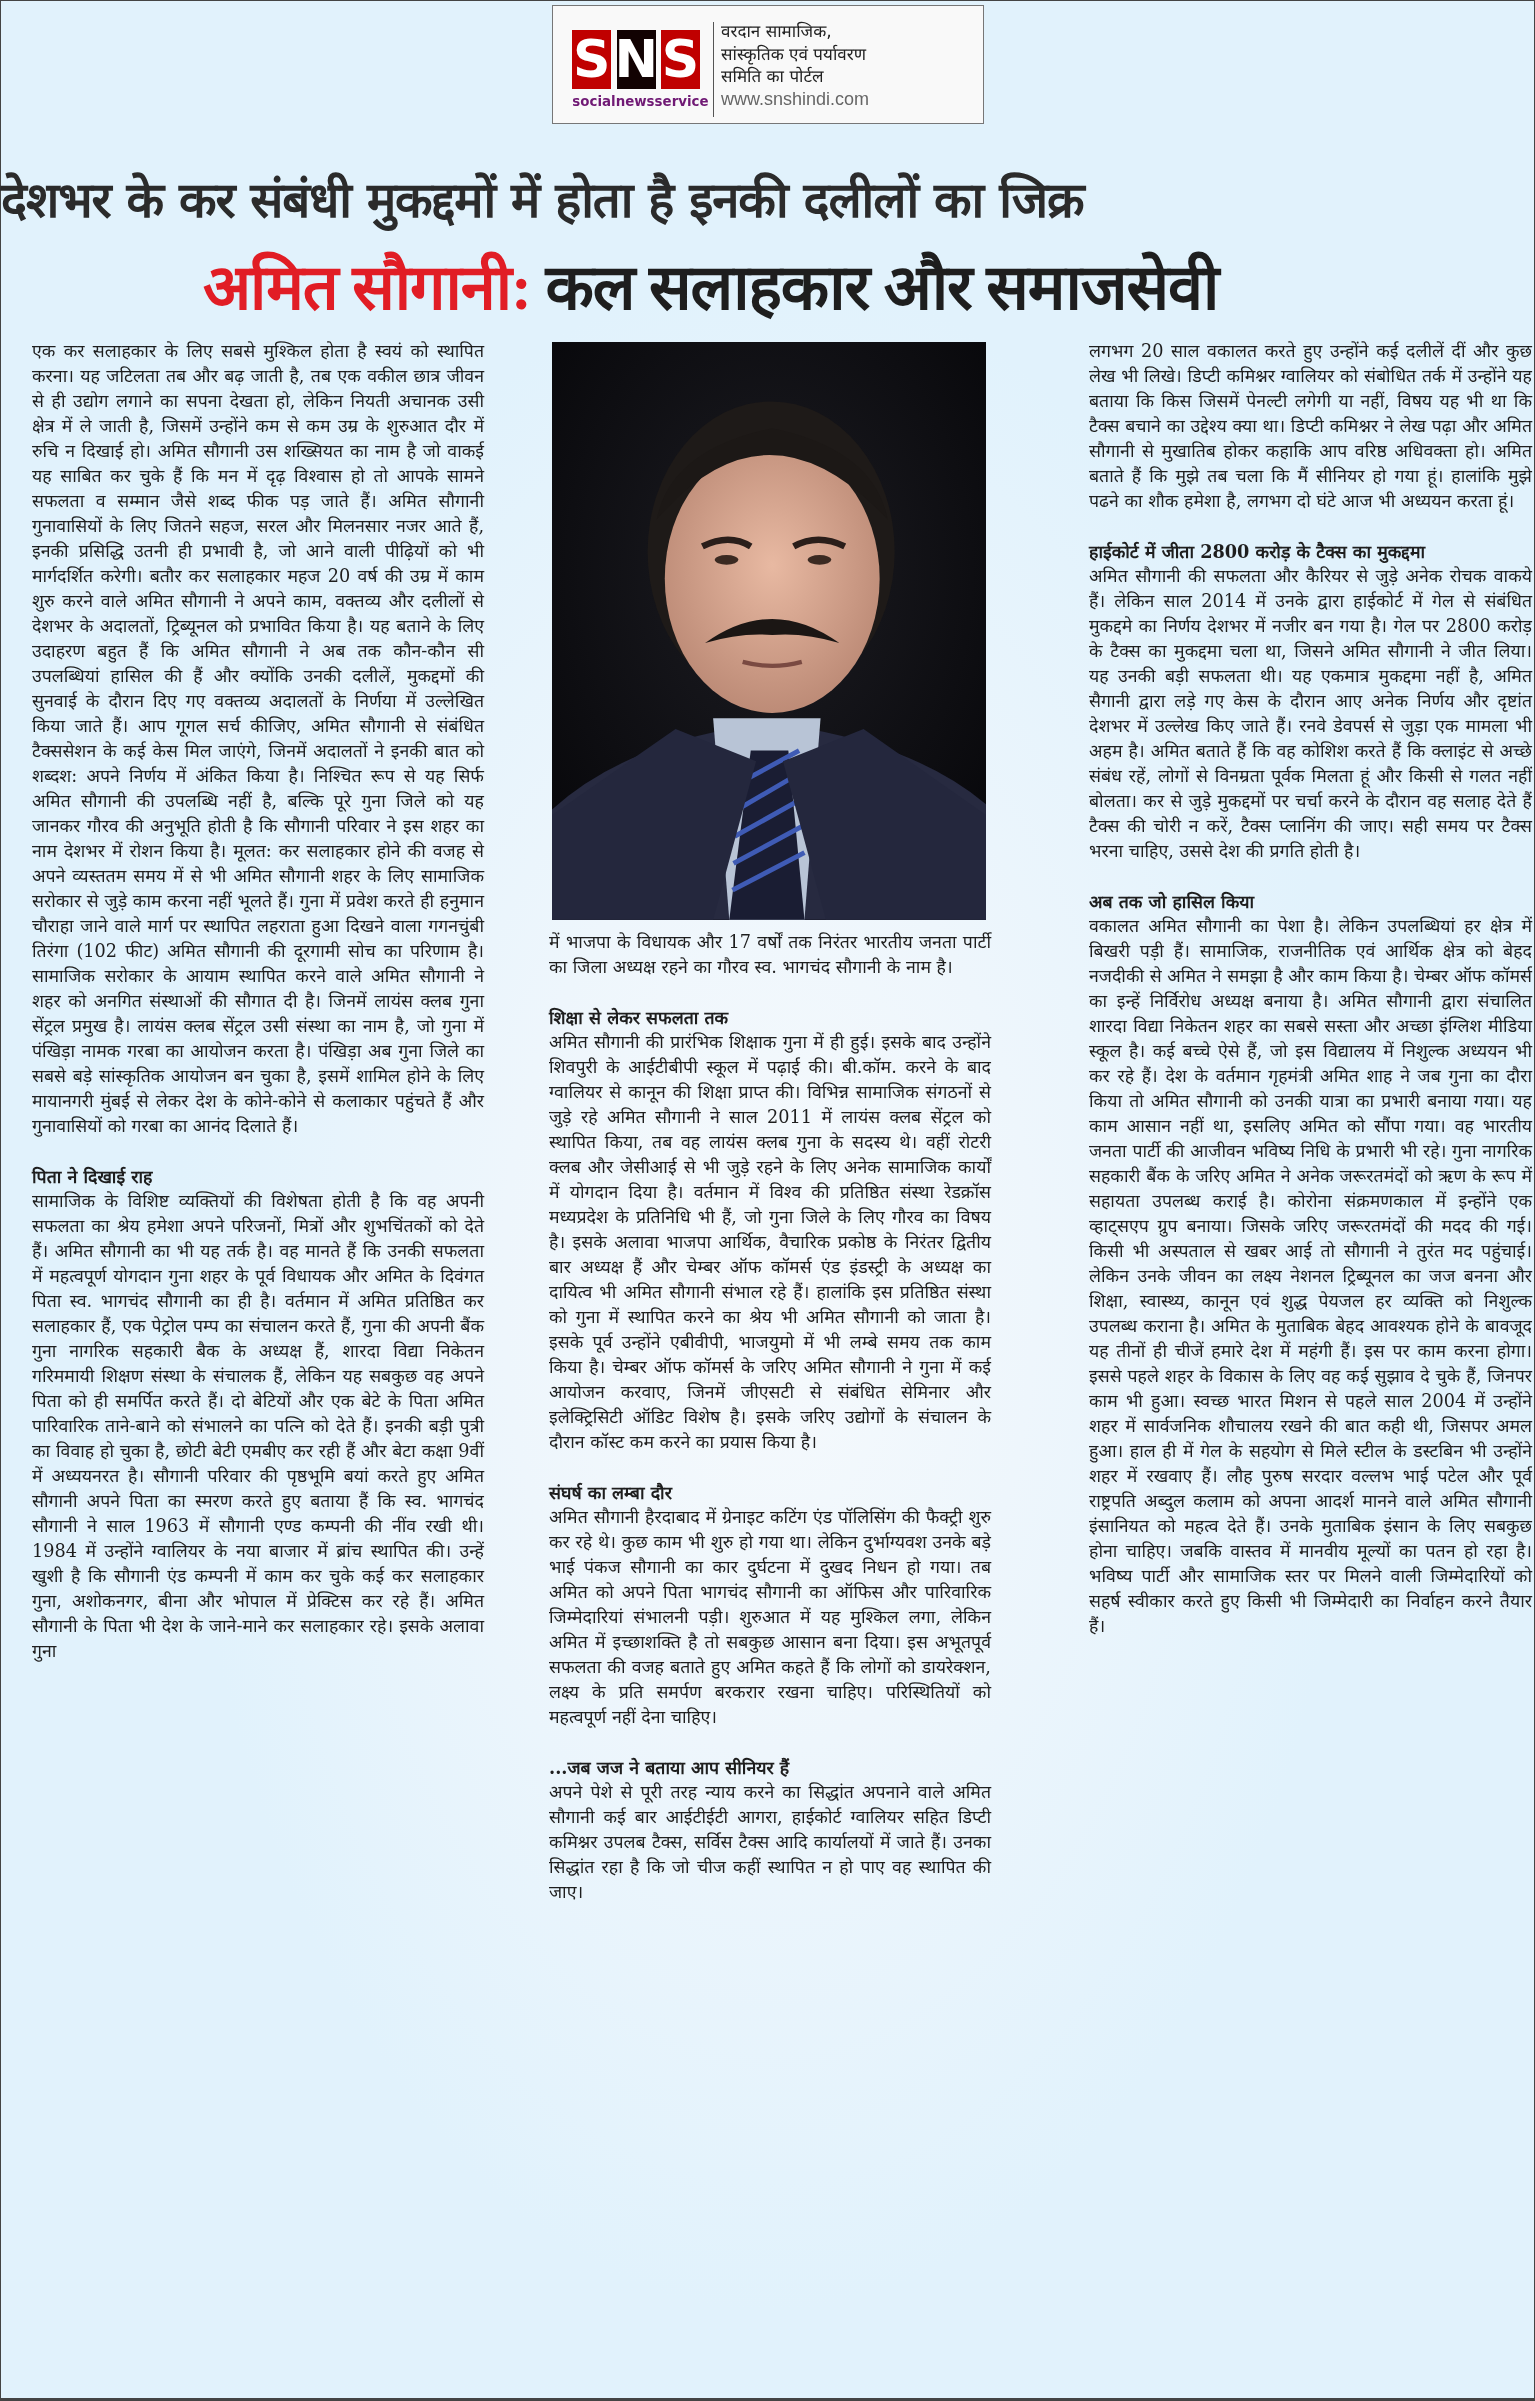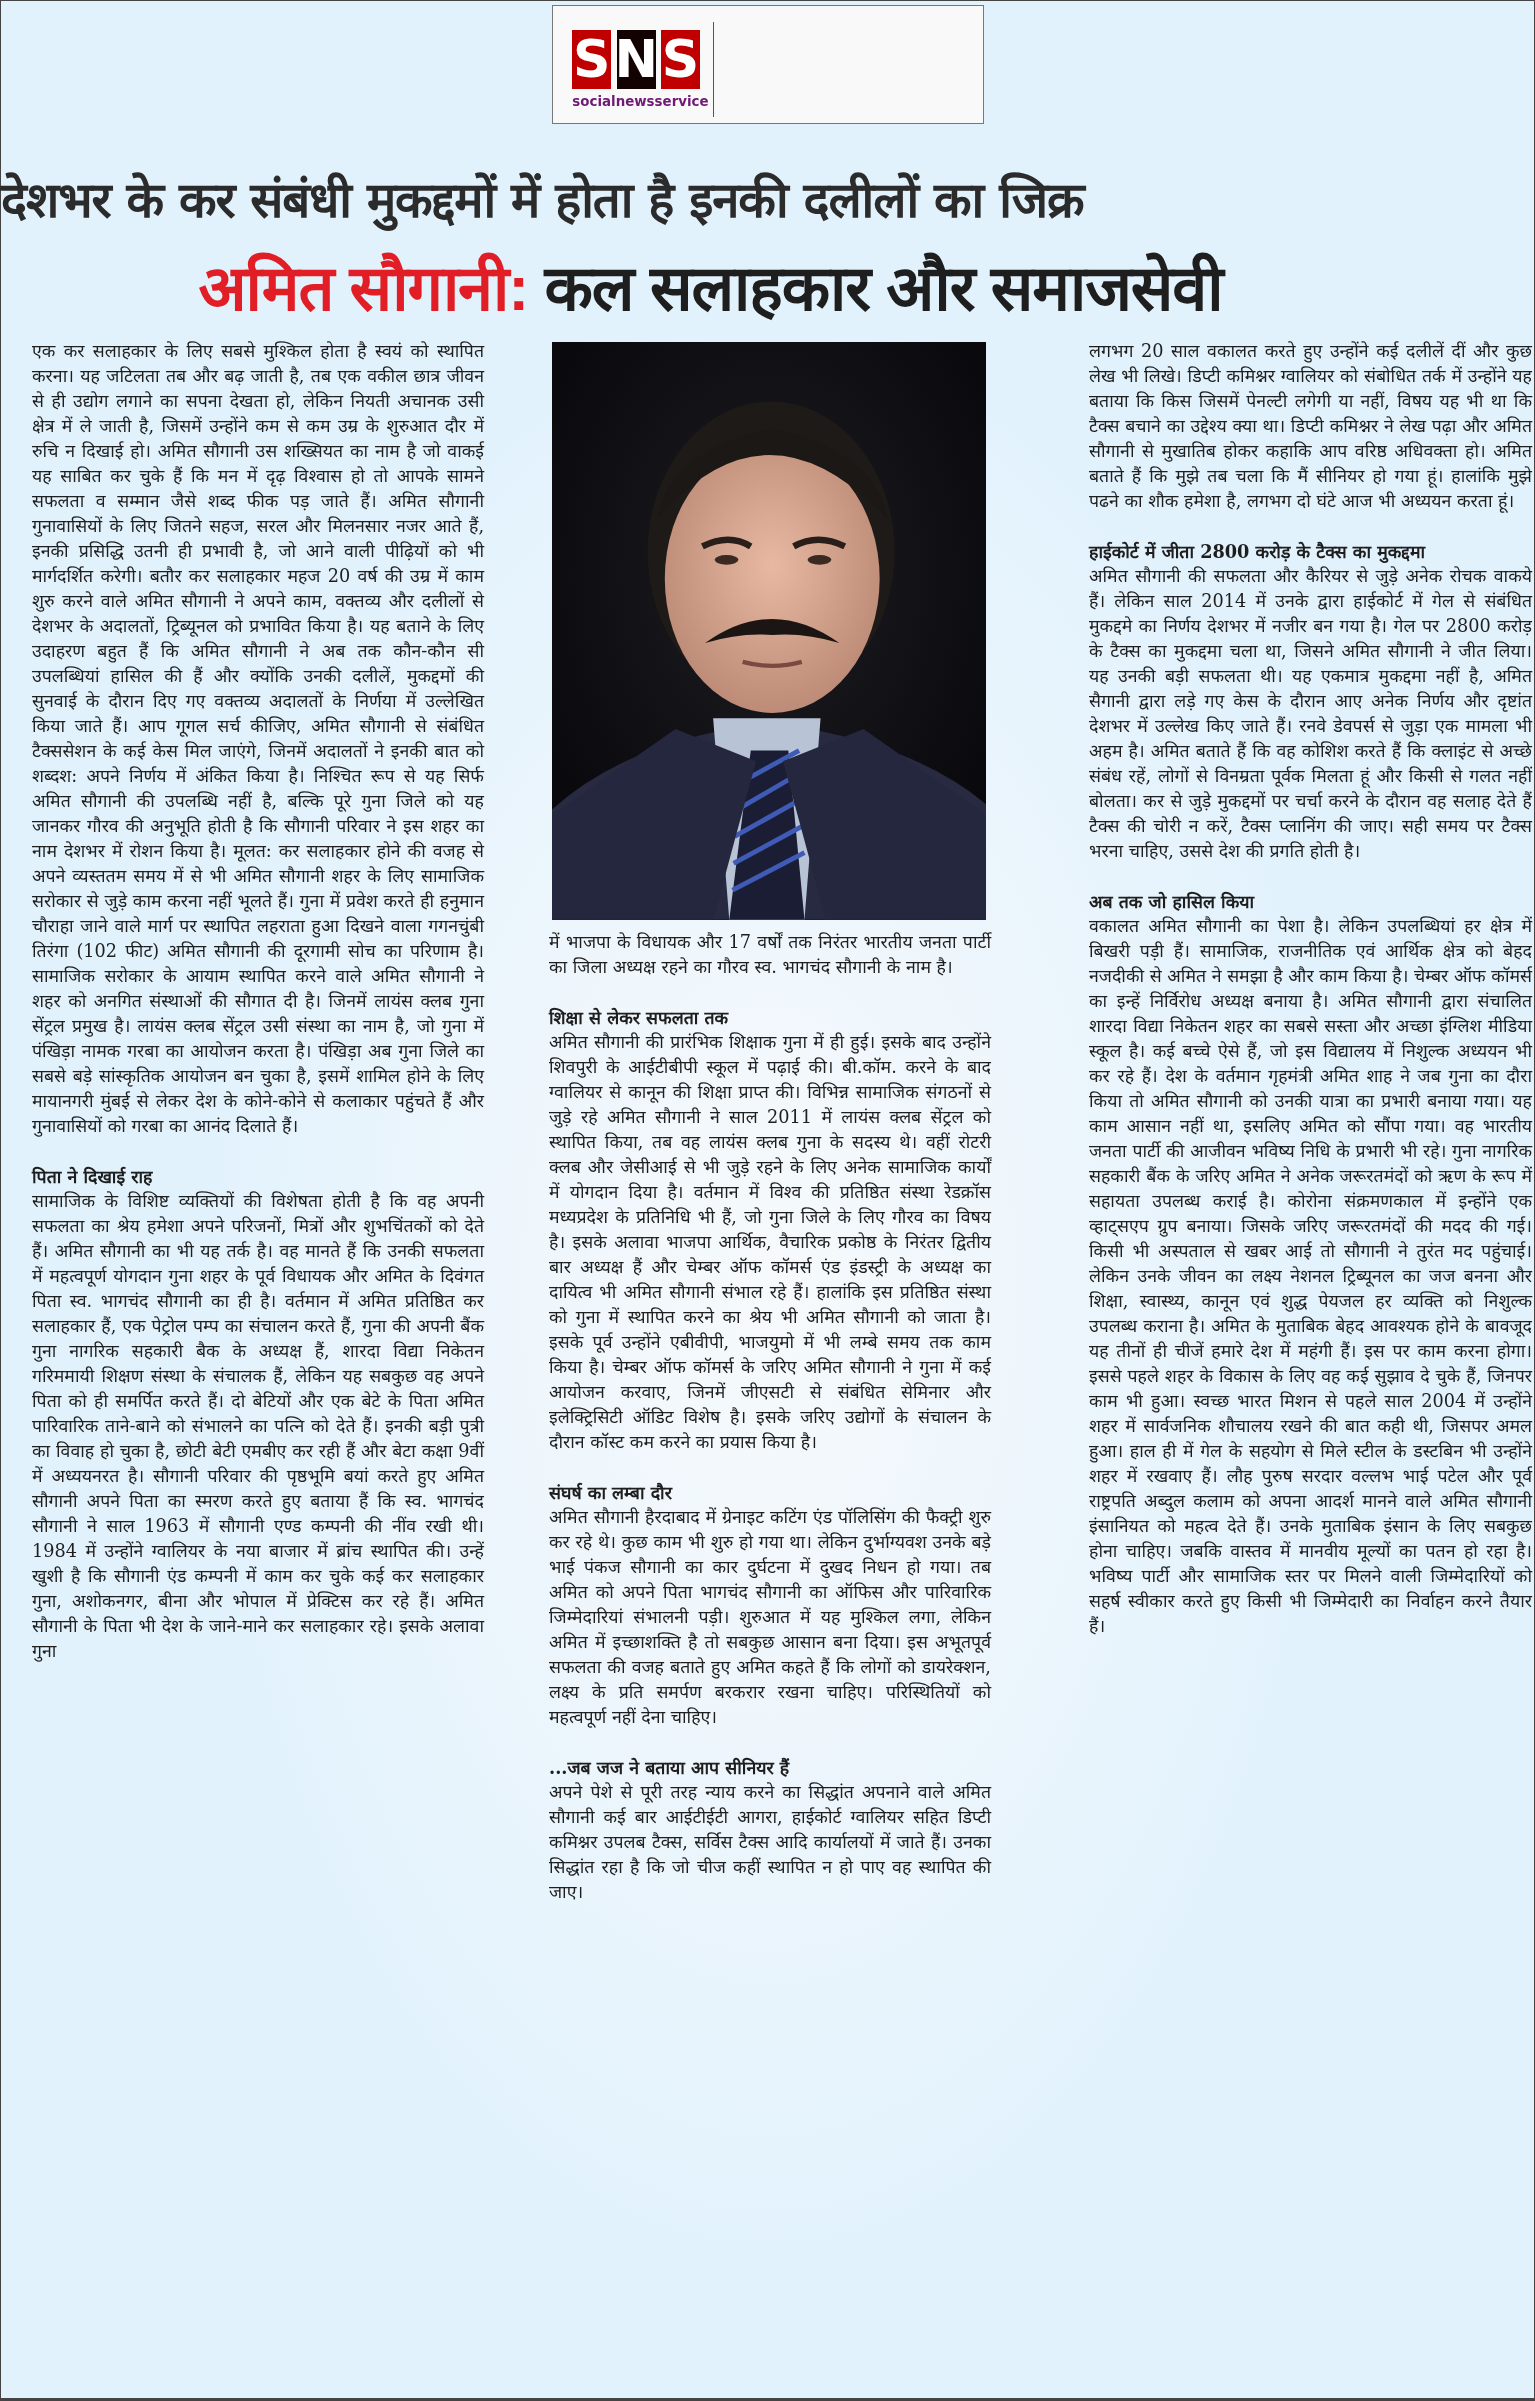--- a/index.html
+++ b/index.html
@@ -11,21 +11,21 @@
   .sns-letter { width:39px; height:59px; display:flex; align-items:center; justify-content:center; color:#fff; font-family:"DejaVu Sans", sans-serif; font-weight:bold; font-size:52px; line-height:1; }
   .sns-red { background:#c00000; }
   .sns-black { background:#120202; }
   .sns-tag { position:absolute; left:19.3px; top:88px; width:133px; font-family:"DejaVu Sans", sans-serif; font-weight:bold; font-size:13.4px; letter-spacing:0; color:#701a75; white-space:nowrap; display:flex; justify-content:space-between; }
   .logo-divider { position:absolute; left:160px; top:16px; width:1.1px; height:95px; background:#555; }
   .logo-right { position:absolute; left:168px; top:14px; width:258px; }
   .logo-line { font-family:"DejaVu Sans", sans-serif; font-size:17px; line-height:22.6px; color:#222; white-space:nowrap; }
   .logo-url { font-family:"Liberation Sans", sans-serif; font-size:18px; color:#666; margin-top:1.1px; }
 
   .headline1 { position:absolute; left:0; top:168px; width:1535px; text-align:left; font-family:"DejaVu Sans", sans-serif; font-weight:bold; font-size:49px; line-height:64px; color:#2b2b2b; letter-spacing:-1.1px; }
-  .headline2 { position:absolute; left:0; top:247px; width:1419px; text-align:center; font-family:Liberation Sans, sans-serif; font-weight:bold; font-size:63px; line-height:81px; color:#1e1e1e; letter-spacing:-1.1px; }
+  .headline2 { position:absolute; left:0; top:247px; width:1419px; text-align:center; font-family:Liberation Serif, serif; font-weight:bold; font-size:63px; line-height:81px; color:#1e1e1e; letter-spacing:-1.1px; }
   .headline2 .red { color:#e11d25; }
 
   .col { position:absolute; top:338px; width:452px; font-family:"DejaVu Serif", serif; font-size:17.7px; line-height:25px; text-align:justify; color:#1e1e1e; }
   .col-left { left:31px; }
   .col-mid { left:548px; top:929px; width:442px; }
   .col-right { left:1088px; width:443px; }
   .col p { margin:0; }
   .col .sub { margin-top:25px; font-weight:bold; text-align:left; }
   .photo { position:absolute; left:551px; top:341px; width:434px; height:578px; overflow:hidden; background:#0e0e12; }
   .photo svg { display:block; }
@@ -40,20 +40,26 @@
       <div class="sns-letter sns-red">S</div>
       <div class="sns-letter sns-black">N</div>
       <div class="sns-letter sns-red">S</div>
     </div>
     <div class="sns-tag">
       <span>social</span>
       <span>news</span>
       <span>service</span>
     </div>
     <div class="logo-divider"></div>
+    <div class="logo-right">
+      <div class="logo-line">वरदान सामाजिक,</div>
+      <div class="logo-line">सांस्कृतिक एवं पर्यावरण</div>
+      <div class="logo-line">समिति का पोर्टल</div>
+      <div class="logo-url">www.snshindi.com</div>
+    </div>
   </div>
 
   <h1 class="headline1" style="margin:0;">देशभर के कर संबंधी मुकद्दमों में होता है इनकी दलीलों का जिक्र</h1>
   <h2 class="headline2" style="margin:0;">
     <span class="red">अमित सौगानी:</span><span> कल सलाहकार और समाजसेवी</span>
   </h2>
 
   <div class="col col-left">
     <p>एक कर सलाहकार के लिए सबसे मुश्किल होता है स्वयं को स्थापित करना। यह जटिलता तब और बढ़ जाती है, तब एक वकील छात्र जीवन से ही उद्योग लगाने का सपना देखता हो, लेकिन नियती अचानक उसी क्षेत्र में ले जाती है, जिसमें उन्होंने कम से कम उम्र के शुरुआत दौर में रुचि न दिखाई हो। अमित सौगानी उस शख्सियत का नाम है जो वाकई यह साबित कर चुके हैं कि मन में दृढ़ विश्वास हो तो आपके सामने सफलता व सम्मान जैसे शब्द फीक पड़ जाते हैं। अमित सौगानी गुनावासियों के लिए जितने सहज, सरल और मिलनसार नजर आते हैं, इनकी प्रसिद्धि उतनी ही प्रभावी है, जो आने वाली पीढ़ियों को भी मार्गदर्शित करेगी। बतौर कर सलाहकार महज 20 वर्ष की उम्र में काम शुरु करने वाले अमित सौगानी ने अपने काम, वक्तव्य और दलीलों से देशभर के अदालतों, ट्रिब्यूनल को प्रभावित किया है। यह बताने के लिए उदाहरण बहुत हैं कि अमित सौगानी ने अब तक कौन-कौन सी उपलब्धियां हासिल की हैं और क्योंकि उनकी दलीलें, मुकद्दमों की सुनवाई के दौरान दिए गए वक्तव्य अदालतों के निर्णया में उल्लेखित किया जाते हैं। आप गूगल सर्च कीजिए, अमित सौगानी से संबंधित टैक्ससेशन के कई केस मिल जाएंगे, जिनमें अदालतों ने इनकी बात को शब्दश: अपने निर्णय में अंकित किया है। निश्चित रूप से यह सिर्फ अमित सौगानी की उपलब्धि नहीं है, बल्कि पूरे गुना जिले को यह जानकर गौरव की अनुभूति होती है कि सौगानी परिवार ने इस शहर का नाम देशभर में रोशन किया है। मूलत: कर सलाहकार होने की वजह से अपने व्यस्ततम समय में से भी अमित सौगानी शहर के लिए सामाजिक सरोकार से जुड़े काम करना नहीं भूलते हैं। गुना में प्रवेश करते ही हनुमान चौराहा जाने वाले मार्ग पर स्थापित लहराता हुआ दिखने वाला गगनचुंबी तिरंगा (102 फीट) अमित सौगानी की दूरगामी सोच का परिणाम है। सामाजिक सरोकार के आयाम स्थापित करने वाले अमित सौगानी ने शहर को अनगित संस्थाओं की सौगात दी है। जिनमें लायंस क्लब गुना सेंट्रल प्रमुख है। लायंस क्लब सेंट्रल उसी संस्था का नाम है, जो गुना में पंखिड़ा नामक गरबा का आयोजन करता है। पंखिड़ा अब गुना जिले का सबसे बड़े सांस्कृतिक आयोजन बन चुका है, इसमें शामिल होने के लिए मायानगरी मुंबई से लेकर देश के कोने-कोने से कलाकार पहुंचते हैं और गुनावासियों को गरबा का आनंद दिलाते हैं।</p>
     <p class="sub">पिता ने दिखाई राह</p>

